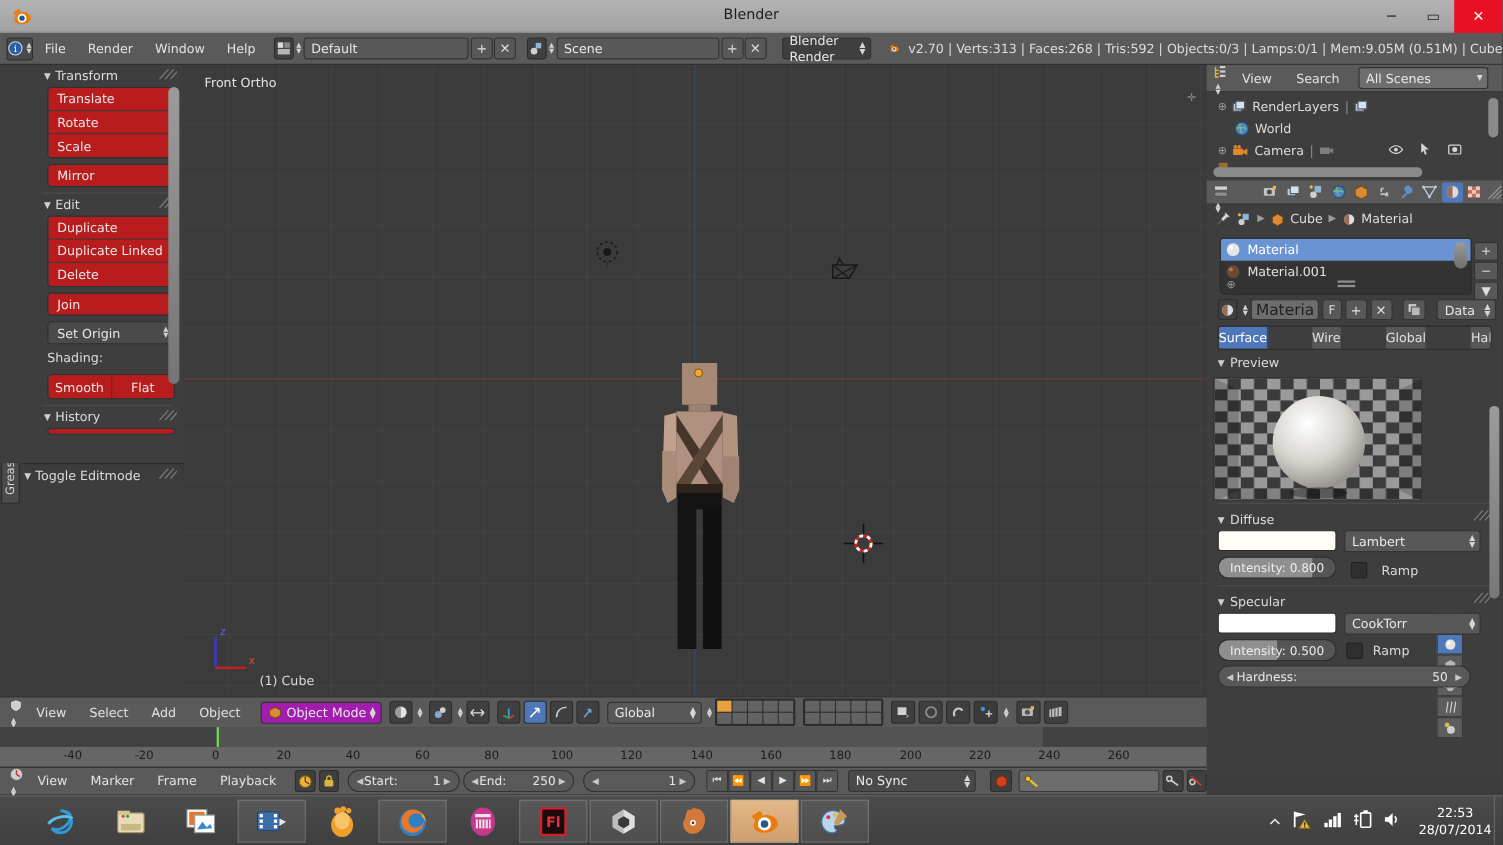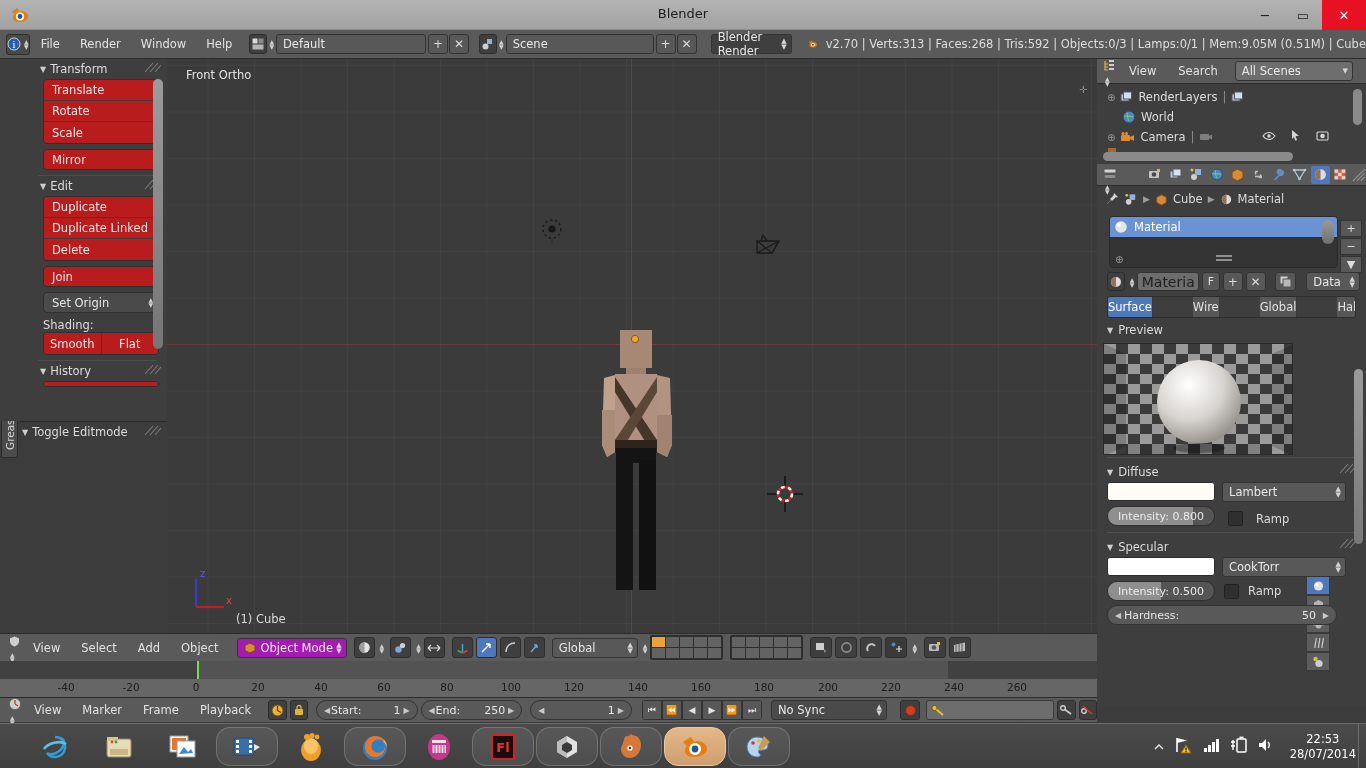--- a/index.html
+++ b/index.html
@@ -164,21 +164,21 @@
     background:#555;}
   .slider .fill{position:absolute;left:0;top:0;bottom:0;background:#8f8f8f;}
   .slider span{position:absolute;left:0;right:0;top:3px;text-align:center;font-size:11px;color:#ececec;}
   .chkbox{width:15px;height:15px;background:#2f2f2f;border:1px solid #222;border-radius:2px;}
   .rowlbl{font-size:11.5px;color:#dcdcdc;}
 
   
   #taskbar{position:absolute;left:0;top:723px;width:1366px;height:45px;
     background:linear-gradient(#4b4b4b,#3f3f3f);border-top:1px solid #6a6a6a;}
   #tasklist{position:absolute;left:24px;top:3px;display:flex;gap:2px;}
-  .taskicon{width:62px;height:39px;display:flex;align-items:center;justify-content:center;border-radius:14px;}
+  .taskicon{width:62px;height:39px;display:flex;align-items:center;justify-content:center;}
   .taskicon.box{background:rgba(255,255,255,.08);border:1px solid rgba(255,255,255,.18);}
   .taskicon.active{background:linear-gradient(#e4b88a,#cf9e6e);border:1px solid #e8cba6;}
   #tray{position:absolute;right:0;top:0;height:45px;display:flex;align-items:center;gap:9px;padding-right:10px;}
   #clock{font-size:11.5px;color:#fff;text-align:center;line-height:15px;padding-left:6px;}
   #showdesk{position:absolute;right:0;top:0;width:8px;height:45px;border-left:1px solid #6a6a6a;}
 </style>
 </head>
 <body>
 
 <div id="titlebar">
@@ -306,21 +306,21 @@
       <div class="tbtn">Delete</div>
     </div>
     <div class="single tbtn">Join</div>
     <div class="single tbtn" style="background:#4a4a4a;position:relative;">
       <span>Set Origin</span>
       <span class="spin" style="position:absolute;right:5px;top:4px;">
           <i>▲</i>
           <i>▼</i>
         </span>
     </div>
-    <div style="margin-left:23px;font-size:11.5px;color:#dcdcdc;margin-bottom:0;">Shading:</div>
+    <div style="margin-left:23px;font-size:11.5px;color:#dcdcdc;margin-bottom:8px;">Shading:</div>
     <div class="single" style="display:flex;border-radius:4px;overflow:hidden;border:1px solid #2f2f2f;">
       <div class="tbtn" style="flex:1;border:none;justify-content:center;padding-left:0;border-right:1px solid #3b3b3b;">Smooth</div>
       <div class="tbtn" style="flex:1;border:none;justify-content:center;padding-left:0;">Flat</div>
     </div>
 
     <div class="sec-divider" style="margin:4px 10px 0 18px;"></div>
     <div class="panel-hdr" style="padding-left:20px;">
       <span class="tri">▼</span>
       <span>History</span>
       <svg class="grip" viewBox="0 0 18 11">
@@ -871,20 +871,27 @@
   </div>
 
   <div style="position:relative;">
     <div id="matlist">
       <div class="matrow sel">
         <svg width="14" height="14" viewBox="0 0 14 14">
             <circle cx="7" cy="7" r="5.8" fill="#e6e6e6"></circle>
             <circle cx="5" cy="5" r="2" fill="#fff"></circle>
           </svg>
         <span>Material</span>
+      </div>
+      <div class="matrow">
+        <svg width="14" height="14" viewBox="0 0 14 14">
+            <circle cx="7" cy="7" r="5.8" fill="#6e4a35"></circle>
+            <circle cx="5" cy="5" r="1.8" fill="#a87a5c"></circle>
+          </svg>
+        <span>Material.001</span>
       </div>
       <div id="matlist-scroll"></div>
       <div id="matlist-plus">⊕</div>
       <div id="matlist-bars">
           <div></div>
           <div></div>
         </div>
     </div>
     <div class="matbtns">
       <div>+</div>

